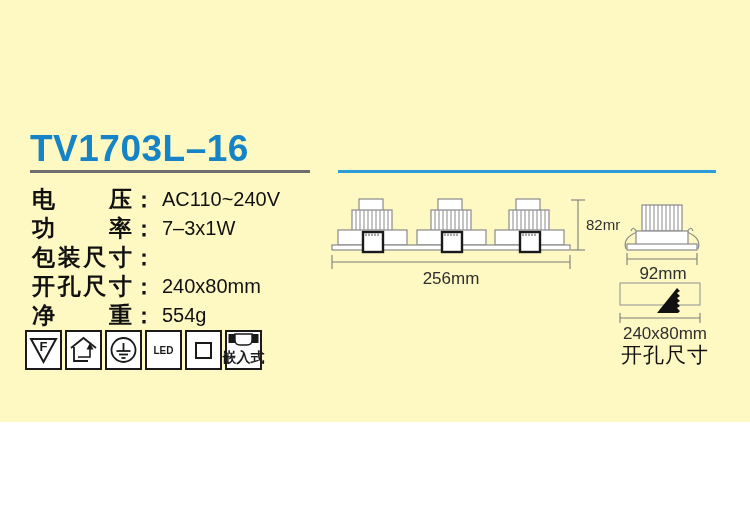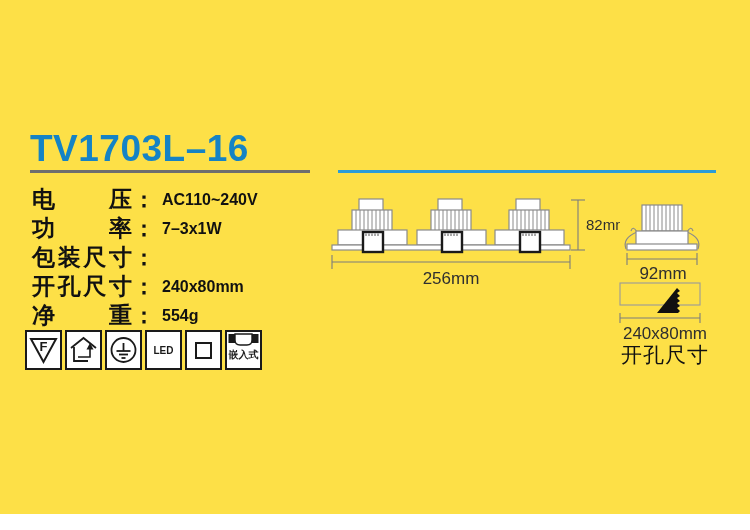--- a/index.html
+++ b/index.html
@@ -1,41 +1,41 @@
 <!DOCTYPE html>
 <html><head>
 <meta charset="utf-8">
 <style>
   html,body{margin:0;padding:0;background:#ffffff;}
   body{font-family:"Liberation Sans","DejaVu Sans",sans-serif;}
-  .page{position:relative;width:750px;height:514px;background:#fde047;overflow:hidden;}
+  .page{position:relative;width:750px;height:422px;background:#fef9c3;overflow:hidden;}
 
   
   .title{position:absolute;left:30px;top:130px;font-size:37px;font-weight:700;
          color:#1583c5;letter-spacing:.5px;line-height:1;}
   .rule-gray{position:absolute;left:30px;top:170px;width:280px;height:3px;background:#6e6e6e;}
   .rule-blue{position:absolute;left:338px;top:170px;width:378px;height:3px;background:#2b9cd8;}
 
   
   .specs{position:absolute;left:32px;top:185px;color:#111;}
   .spec-row{height:29px;display:flex;align-items:center;}
   .spec-label{display:inline-block;width:100px;font-size:23px;font-weight:700;
               text-align:justify;text-align-last:justify;white-space:nowrap;}
   .spec-colon{font-size:22px;font-weight:700;margin:0 2px 0 1px;}
-  .spec-value{font-size:16px;font-weight:700;margin-left:5px;letter-spacing:0;}
+  .spec-value{font-size:20px;font-weight:400;margin-left:5px;letter-spacing:0;}
 
   
   .icons{position:absolute;left:25px;top:330px;display:flex;gap:3px;}
   .ic{width:37px;height:40px;border:2px solid #1a1a1a;box-sizing:border-box;background:#fff;
       display:flex;align-items:center;justify-content:center;position:relative;}
   .ic svg{display:block;}
   .ic-led-text{font-size:10px;font-weight:700;color:#1a1a1a;letter-spacing:0;}
   .ic-inner-square{width:17px;height:17px;border:2px solid #1a1a1a;box-sizing:border-box;}
   .ic-recessed{display:flex;flex-direction:column;align-items:center;justify-content:flex-start;}
-  .ic-recessed-label{font-size:10px;font-weight:700;color:#1a1a1a;line-height:1;margin-top:1px;
+  .ic-recessed-label{font-size:14px;font-weight:700;color:#1a1a1a;line-height:1;margin-top:1px;
                      white-space:nowrap;}
 
   
   .svg-abs{position:absolute;}
   .dim-text{font-size:17px;fill:#2f2f2f;}
   .dim-text-sm{font-size:15px;fill:#2f2f2f;}
   .cutout-size{position:absolute;left:600px;top:324px;width:130px;text-align:center;
                font-size:17px;color:#2f2f2f;}
   .cutout-caption{position:absolute;left:598px;top:341px;width:134px;text-align:center;
                   font-size:21px;color:#111;letter-spacing:1px;}

